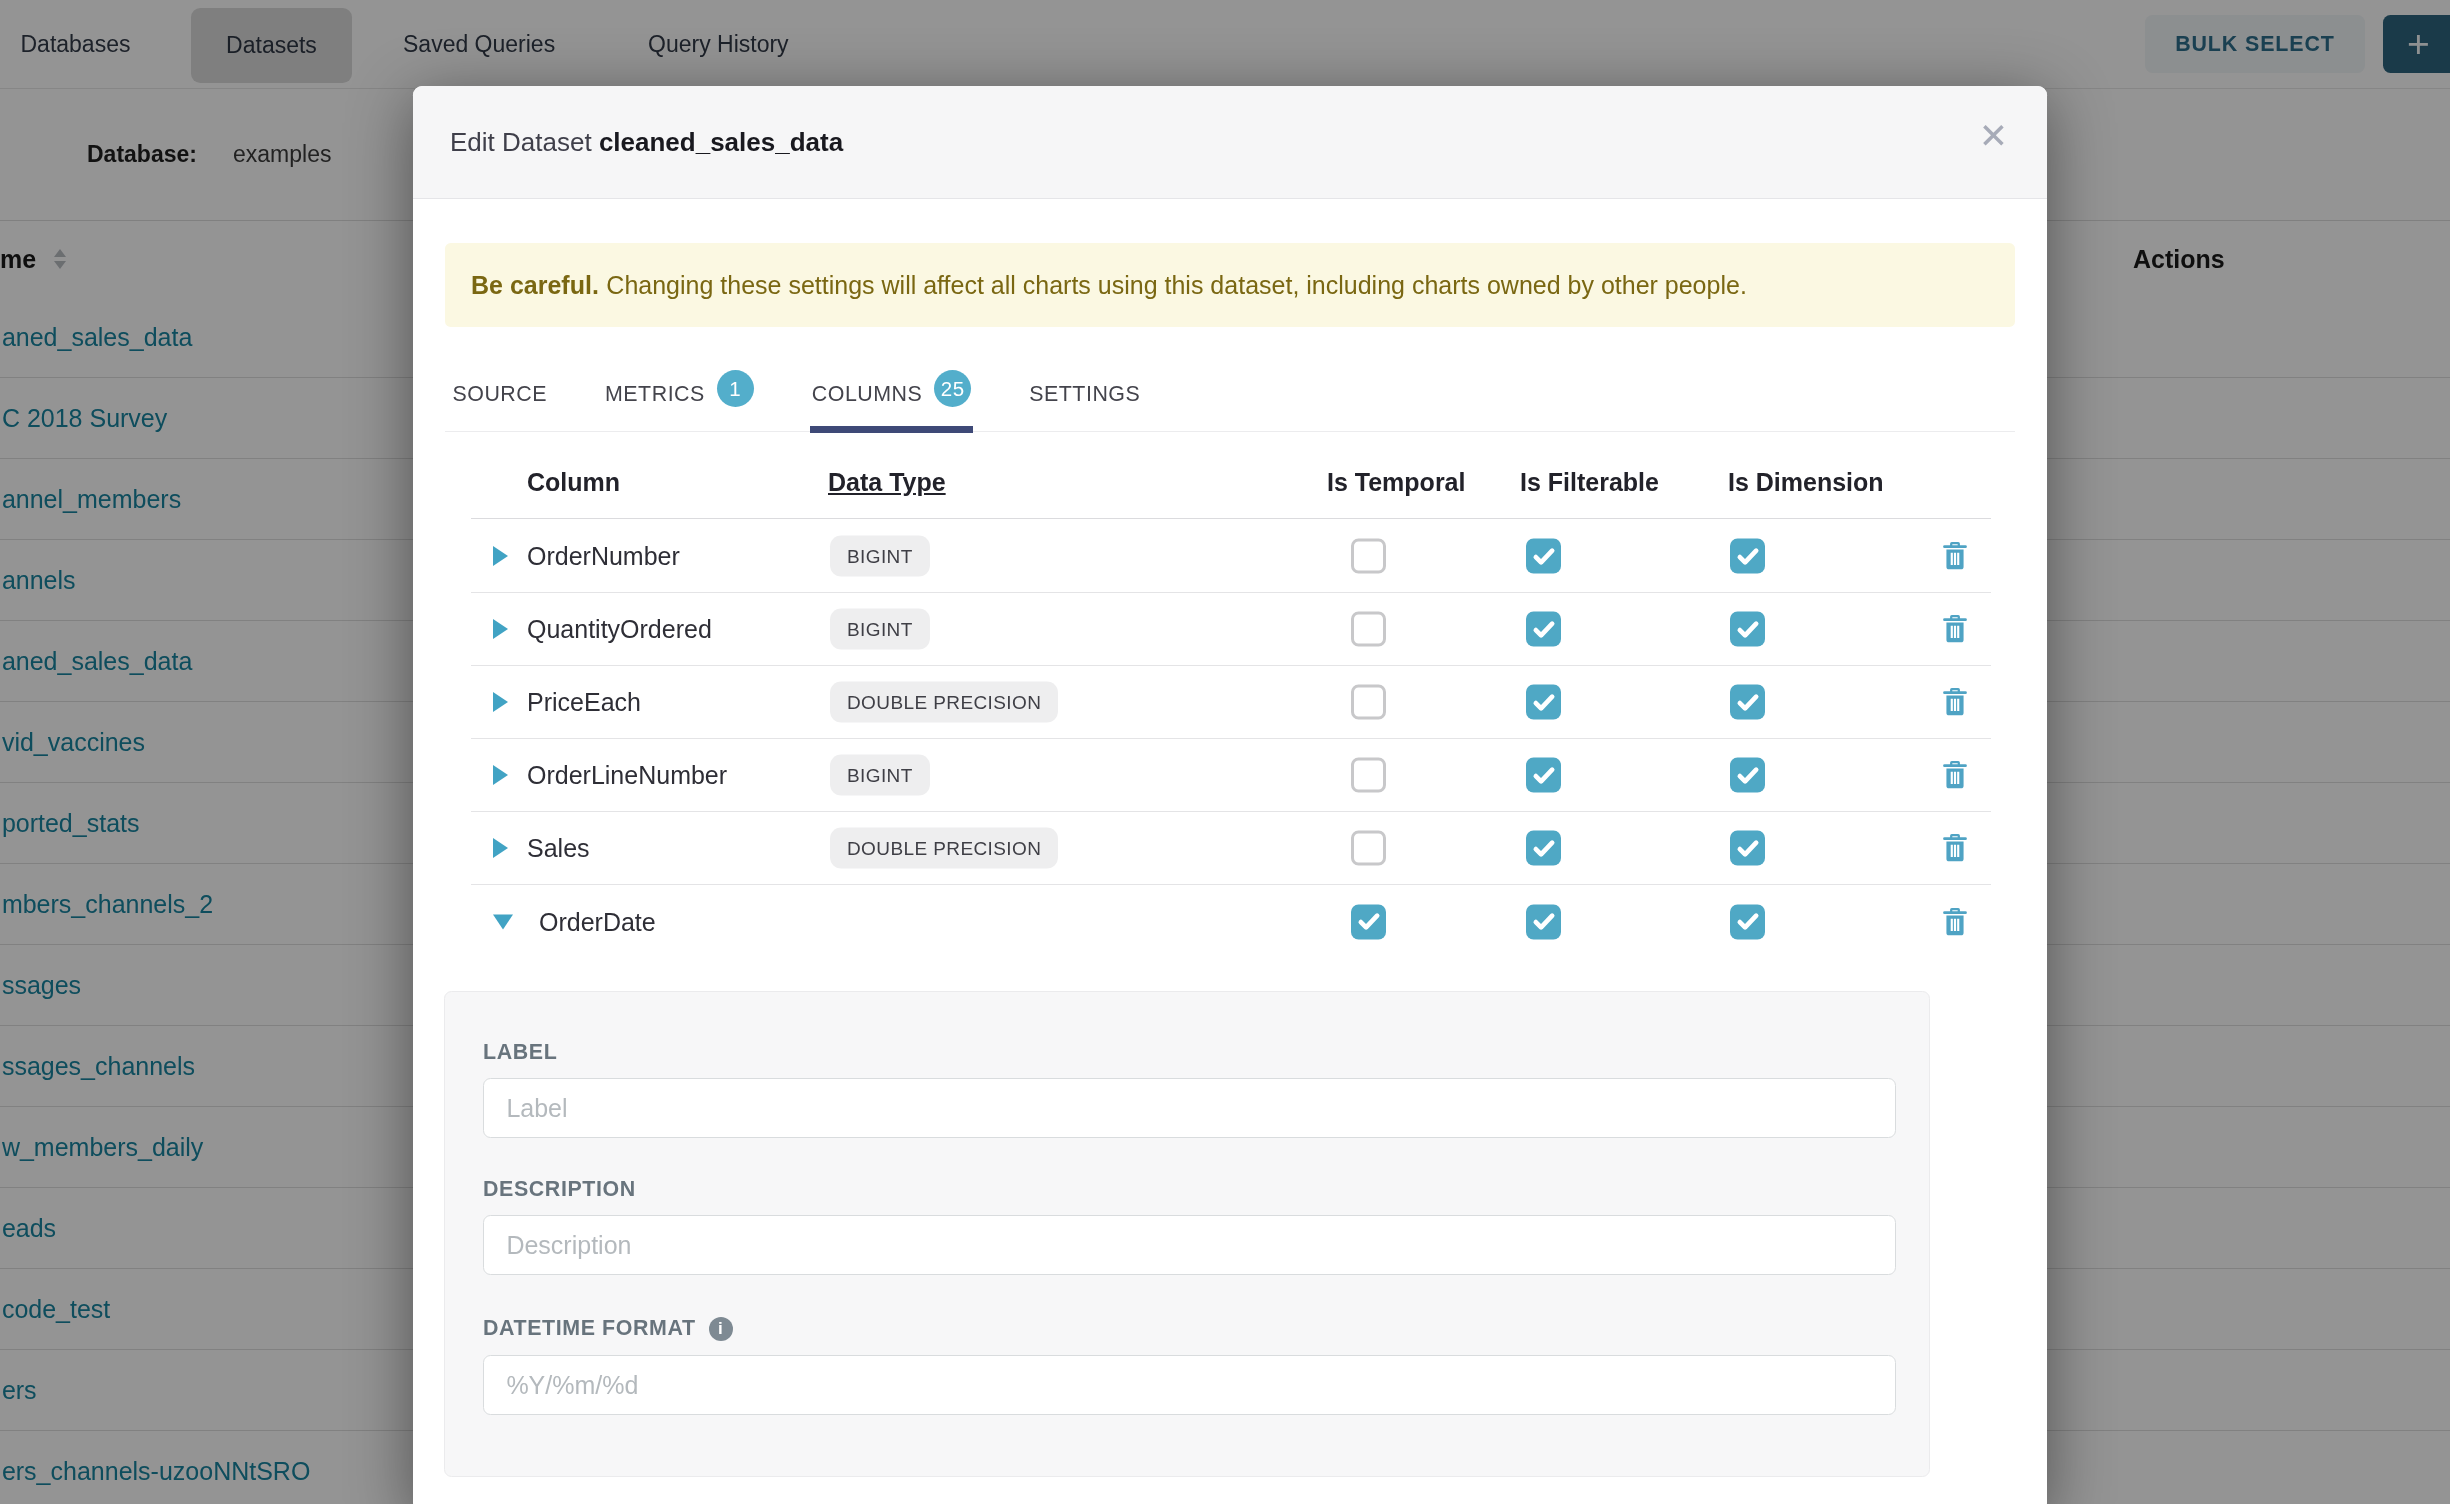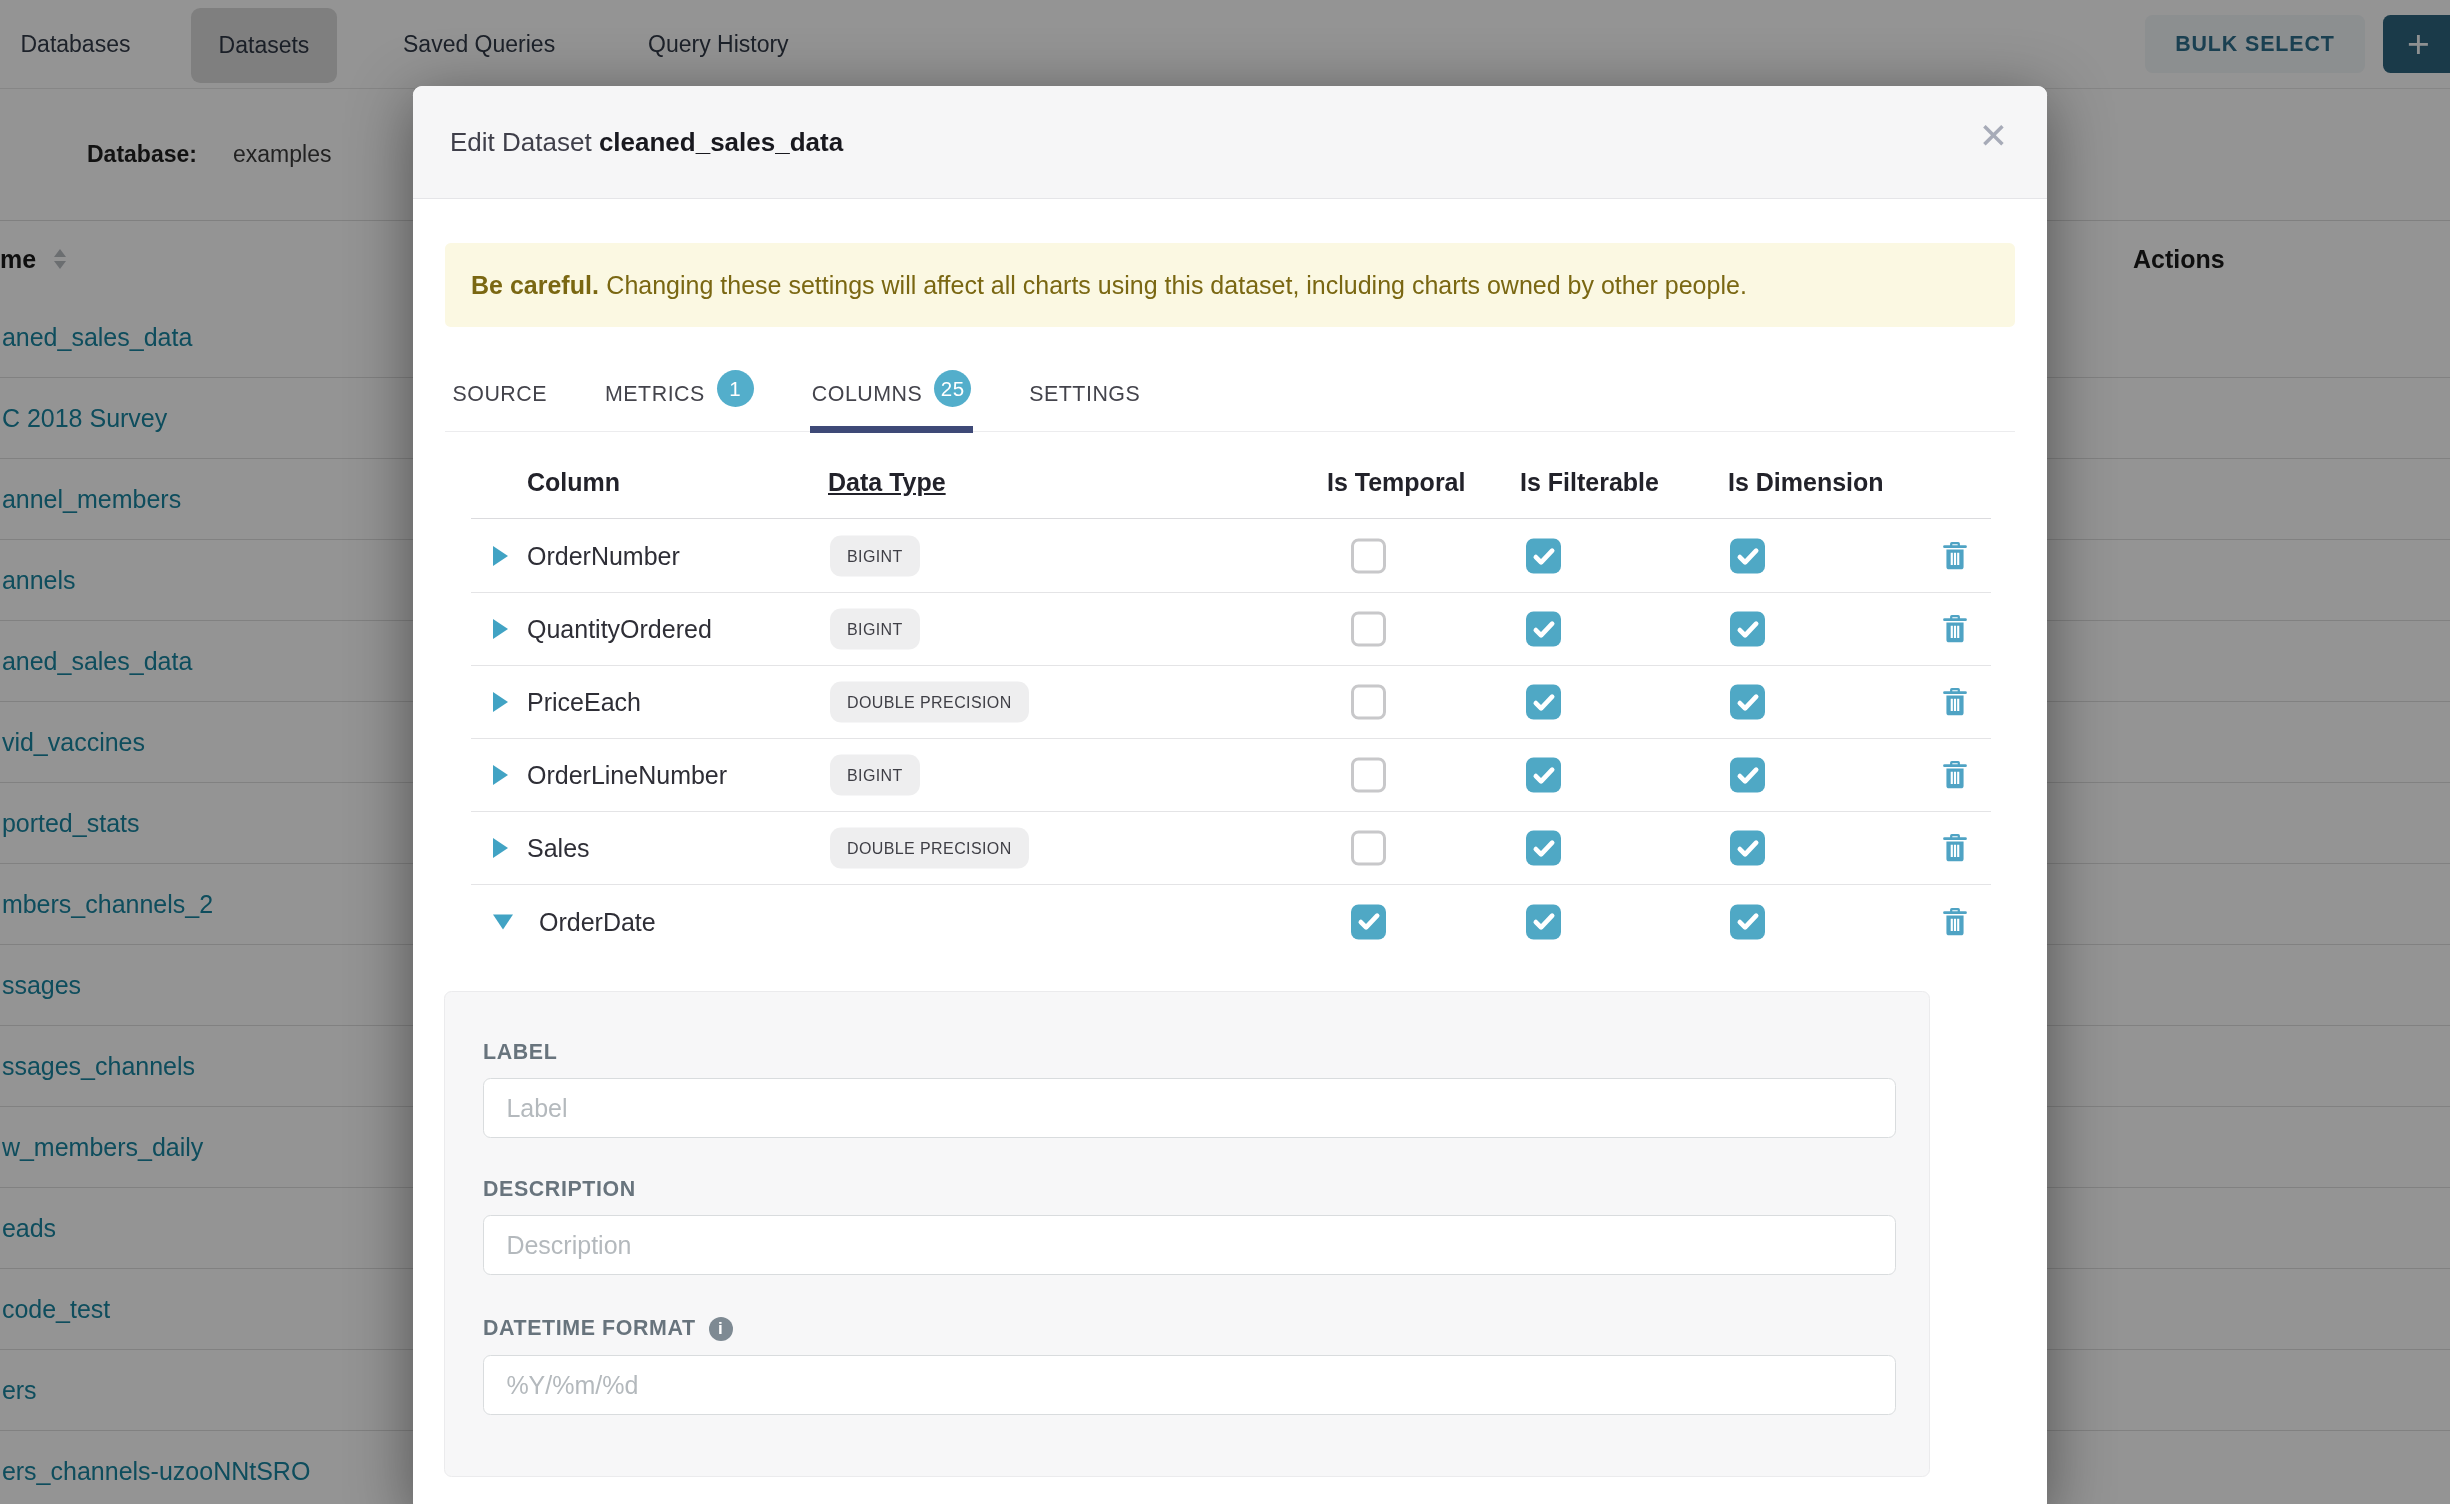--- a/index.html
+++ b/index.html
@@ -6,21 +6,21 @@
   html,body { width:2450px; height:1505px; overflow:hidden; background:#fff;
               font-family:"Liberation Sans", sans-serif; }
   #app { position:relative; width:2450px; height:1505px; overflow:hidden; }
 
   
   .bg-page { position:absolute; inset:0; background:#fff; }
   .nav { position:absolute; top:0; left:0; right:0; height:89px; background:#fff;
          border-bottom:0.9px solid #E7E7E7; }
   .nav-item { position:absolute; top:0; height:89px; line-height:89px; font-size:23px;
               color:#333B49; white-space:nowrap; }
-  .nav-pill { position:absolute; left:191px; top:7.5px; width:146px; height:75px;
+  .nav-pill { position:absolute; left:191px; top:7.5px; width:161px; height:75px;
               background:#DBDBDB; border-radius:9.3px; display:flex; align-items:center;
               justify-content:center; font-size:23px; color:#2E3644; }
   .bulk-btn { position:absolute; left:2145px; top:15px; width:220px; height:58px;
               background:#F2F6F8; border-radius:7.5px; display:flex; align-items:center;
               justify-content:center; font-size:21.4px; font-weight:700; letter-spacing:0.9px;
               color:#2E6E8C; }
   .plus-btn { position:absolute; left:2383px; top:15px; width:84px; height:58px;
               background:#2D647E; border-radius:7.5px; display:flex; align-items:center;
               justify-content:flex-start; padding-left:24px; color:#F4F8FA; font-size:39px;
               font-weight:400; }
@@ -86,21 +86,21 @@
   .col-rows { position:absolute; left:58px; top:434px; width:1520px; }
   .col-row { position:relative; height:73px; border-bottom:0.9px solid #E4E4E6; }
   .col-row.last { border-bottom:none; }
   .cell { position:absolute; top:50%; transform:translateY(-50%); }
   .caret-right { width:0; height:0; border-top:10.3px solid transparent;
                  border-bottom:10.3px solid transparent; border-left:15px solid #41A3C4; }
   .caret-exp { width:0; height:0; border-left:10.3px solid transparent;
                border-right:10.3px solid transparent; border-top:15px solid #41A3C4; }
   .cname { font-size:25px; color:#2E2E36; white-space:nowrap; }
   .ctype { background:#EEEEEF; border-radius:11.2px; height:41px; display:inline-flex;
-           align-items:center; padding:0 17px; font-size:16px; letter-spacing:0.4px;
+           align-items:center; padding:0 17px; font-size:19px; letter-spacing:0.4px;
            color:#3F3F46; white-space:nowrap; }
   .cb { width:35px; height:35px; border-radius:7.5px; }
   .cb.off { background:#fff; border:3.7px solid #C8C8CA; }
   .cb.on  { background:#4FA8C5; display:flex; align-items:center; justify-content:center; }
   .trash { width:26px; height:30px; cursor:pointer; }
 
   .expand-panel { position:absolute; left:31px; top:905px; width:1486px; height:486px;
                   background:#F7F7F8; border:0.9px solid #EBEBED; border-radius:7.5px; }
   .fgroup-label { position:absolute; left:38px; font-size:21.4px; font-weight:700;
                   color:#68747D; letter-spacing:0.6px; display:flex; align-items:center;

